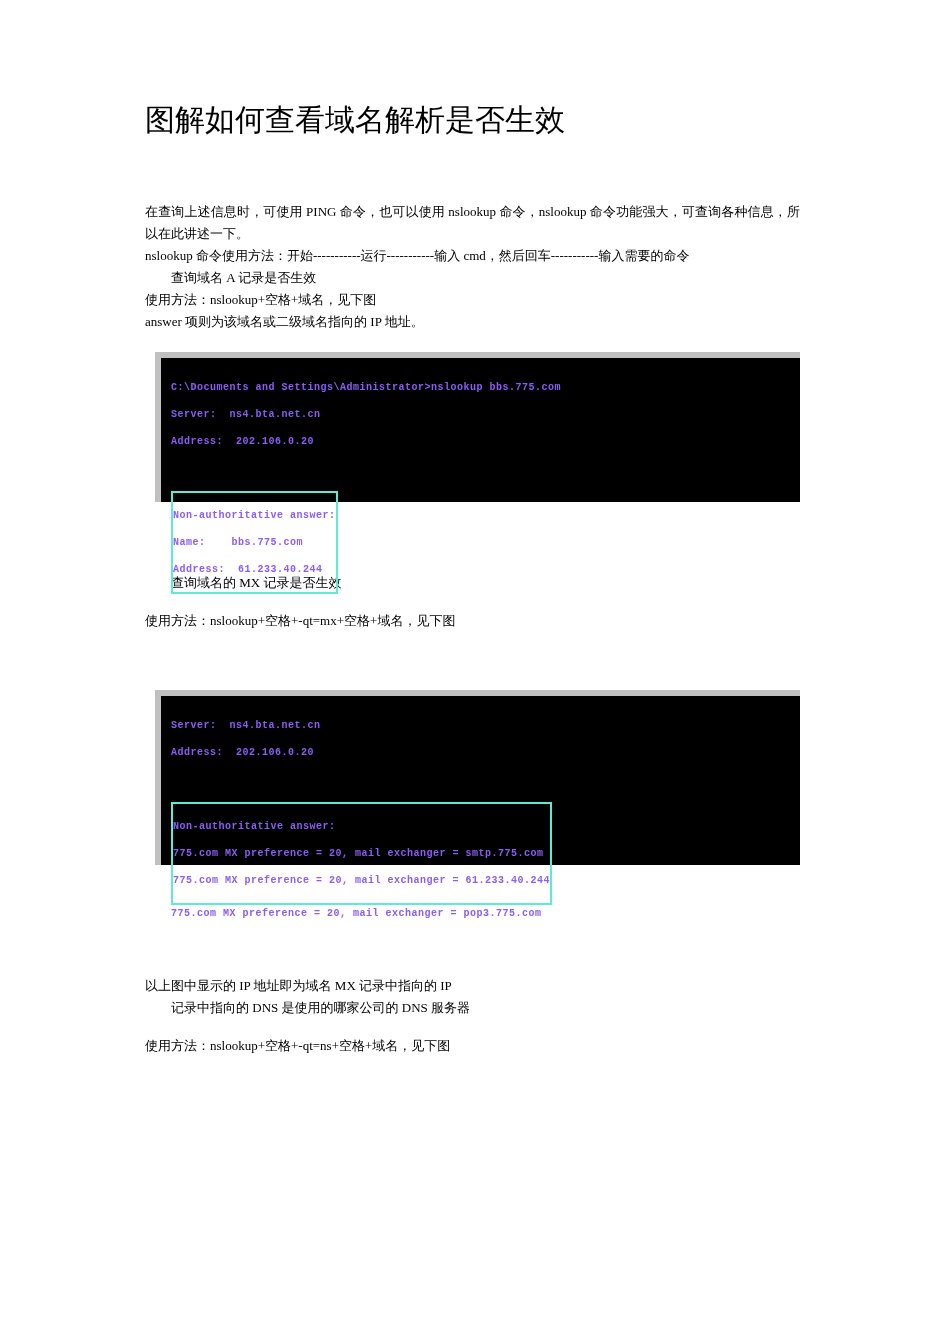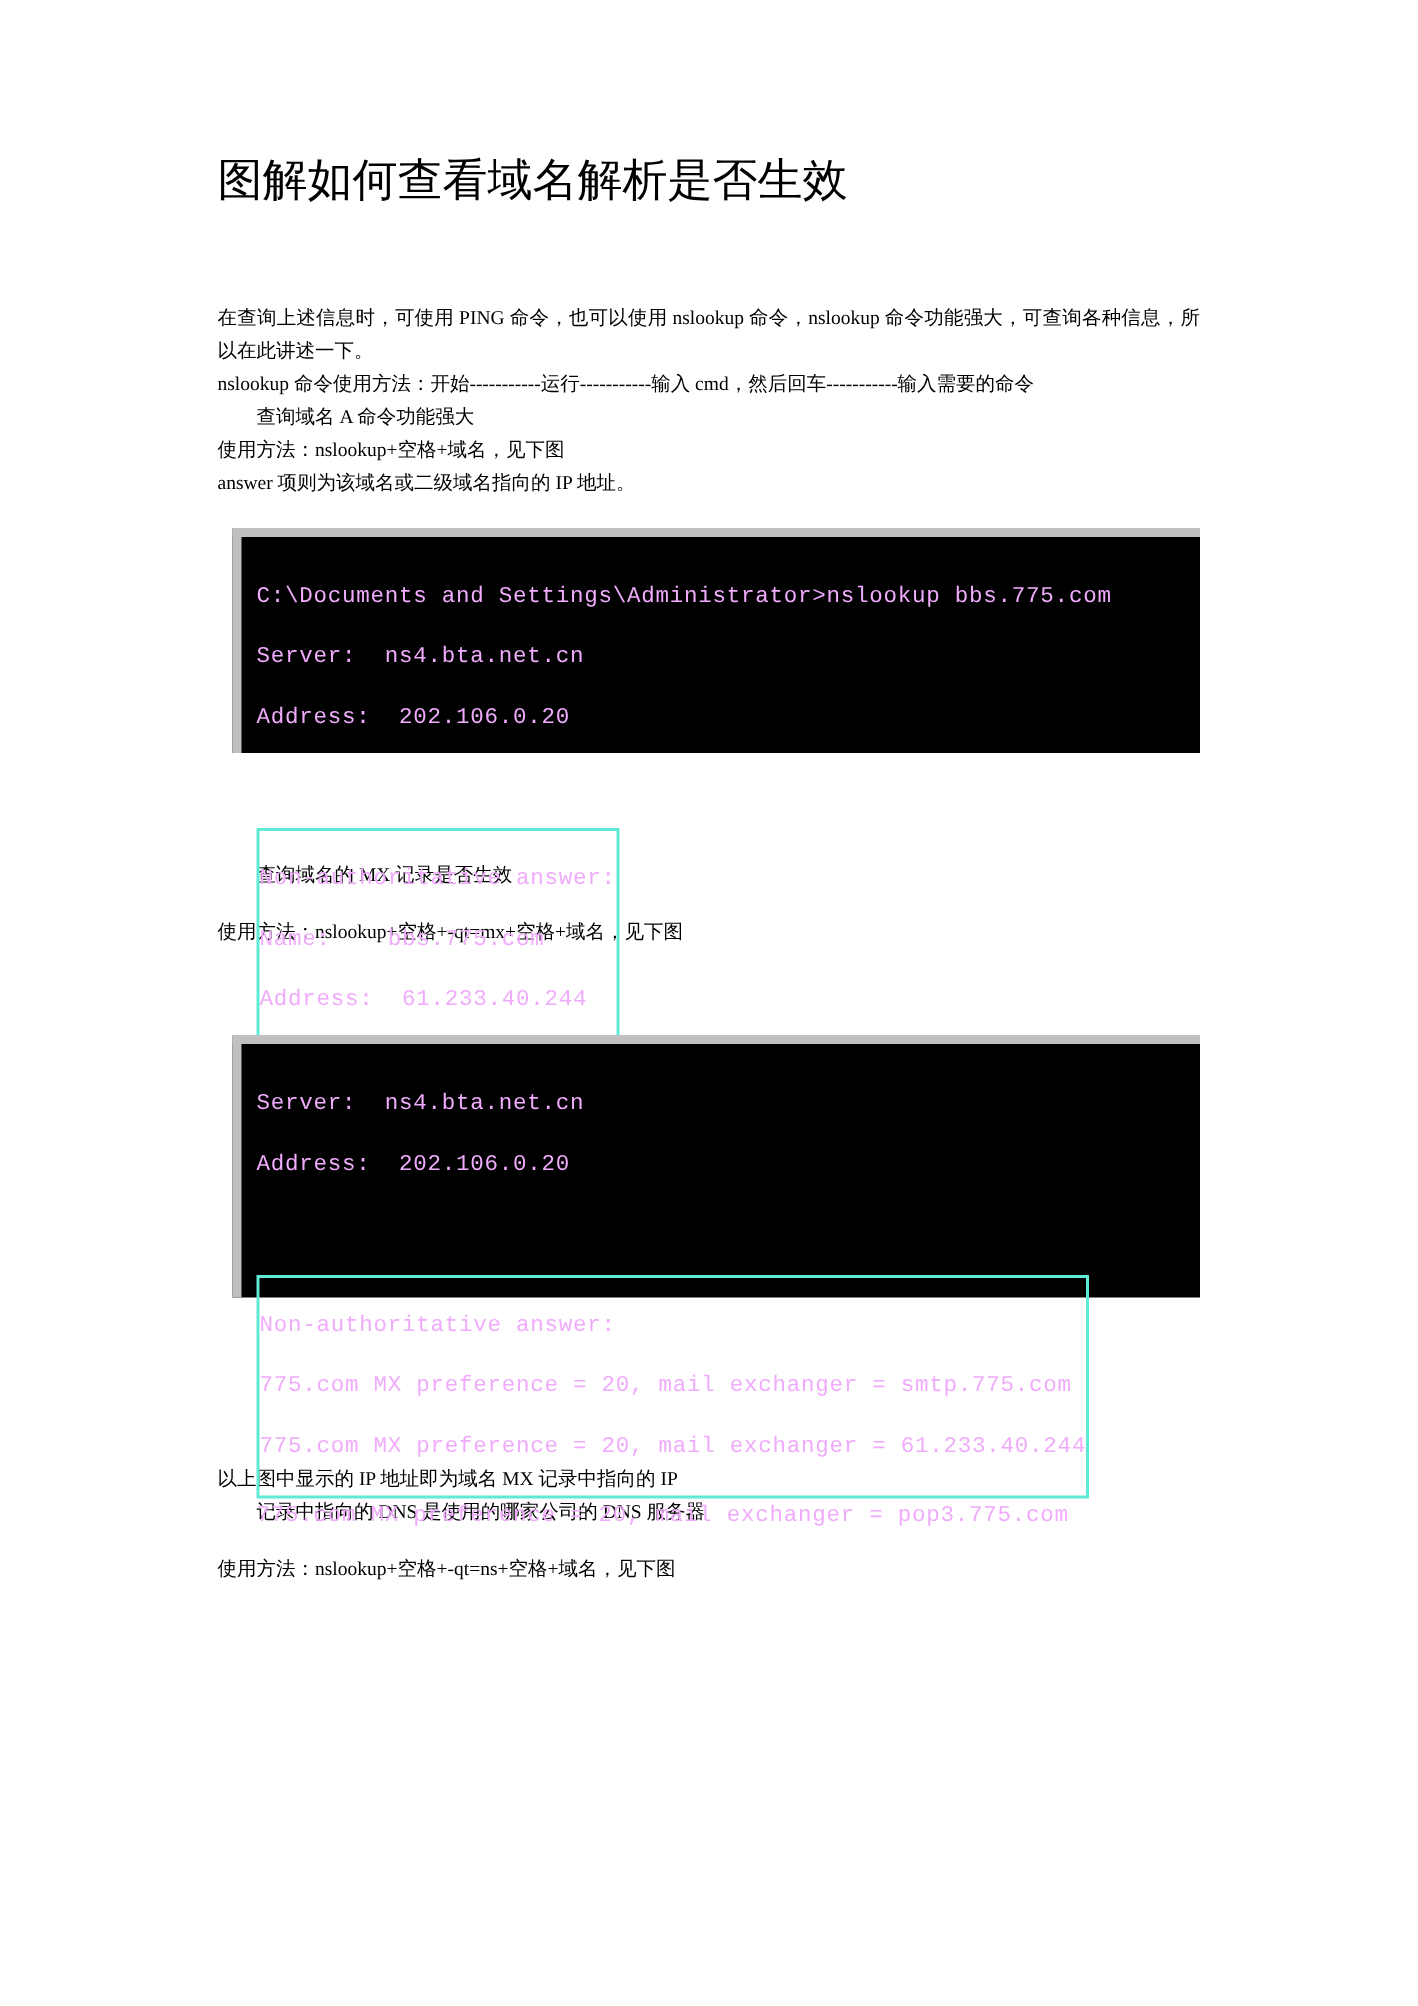--- a/index.html
+++ b/index.html
@@ -19,24 +19,24 @@
     .para {
       font-size: 13px;
       line-height: 1.7;
       text-align: justify;
     }
     .indent {
       text-indent: 2em;
     }
     .terminal {
       background: #000;
-      color: #f0abfc;
+      color: #8b5cf6;
       font-family: "Courier New", monospace;
-      font-weight: normal;
-      font-size: 15px;
+      font-weight: bold;
+      font-size: 10px;
       padding: 10px 10px 10px 10px;
       border-left: 6px solid #c0c0c0;
       border-top: 6px solid #c0c0c0;
       margin: 18px 0 0 10px;
       line-height: 1.35;
       white-space: pre;
       letter-spacing: 0.5px;
       position: relative;
     }
     .term1 { height: 150px; width: 645px; }
@@ -53,21 +53,21 @@
     .spacer-lg { height: 70px; }
     .spacer-xl { height: 110px; }
   </style>
 </head>
 <body>
 
 <h1 class="title">图解如何查看域名解析是否生效</h1>
 
 <p class="para">在查询上述信息时，可使用 PING 命令，也可以使用 nslookup 命令，nslookup 命令功能强大，可查询各种信息，所以在此讲述一下。</p>
 <p class="para">nslookup 命令使用方法：开始-----------运行-----------输入 cmd，然后回车-----------输入需要的命令</p>
-<p class="para indent">查询域名 A 命令功能强大</p>
+<p class="para indent">查询域名 A 记录是否生效</p>
 <p class="para">使用方法：nslookup+空格+域名，见下图</p>
 <p class="para">answer 项则为该域名或二级域名指向的 IP 地址。</p>
 
 <div class="terminal term1">
 <span class="term-line">C:\Documents and Settings\Administrator&gt;nslookup bbs.775.com</span>
 <span class="term-line">Server:  ns4.bta.net.cn</span>
 <span class="term-line">Address:  202.106.0.20</span>
 <span class="term-line"> </span>
 <div class="highlight-box">
 <span class="term-line">Non-authoritative answer:</span>

